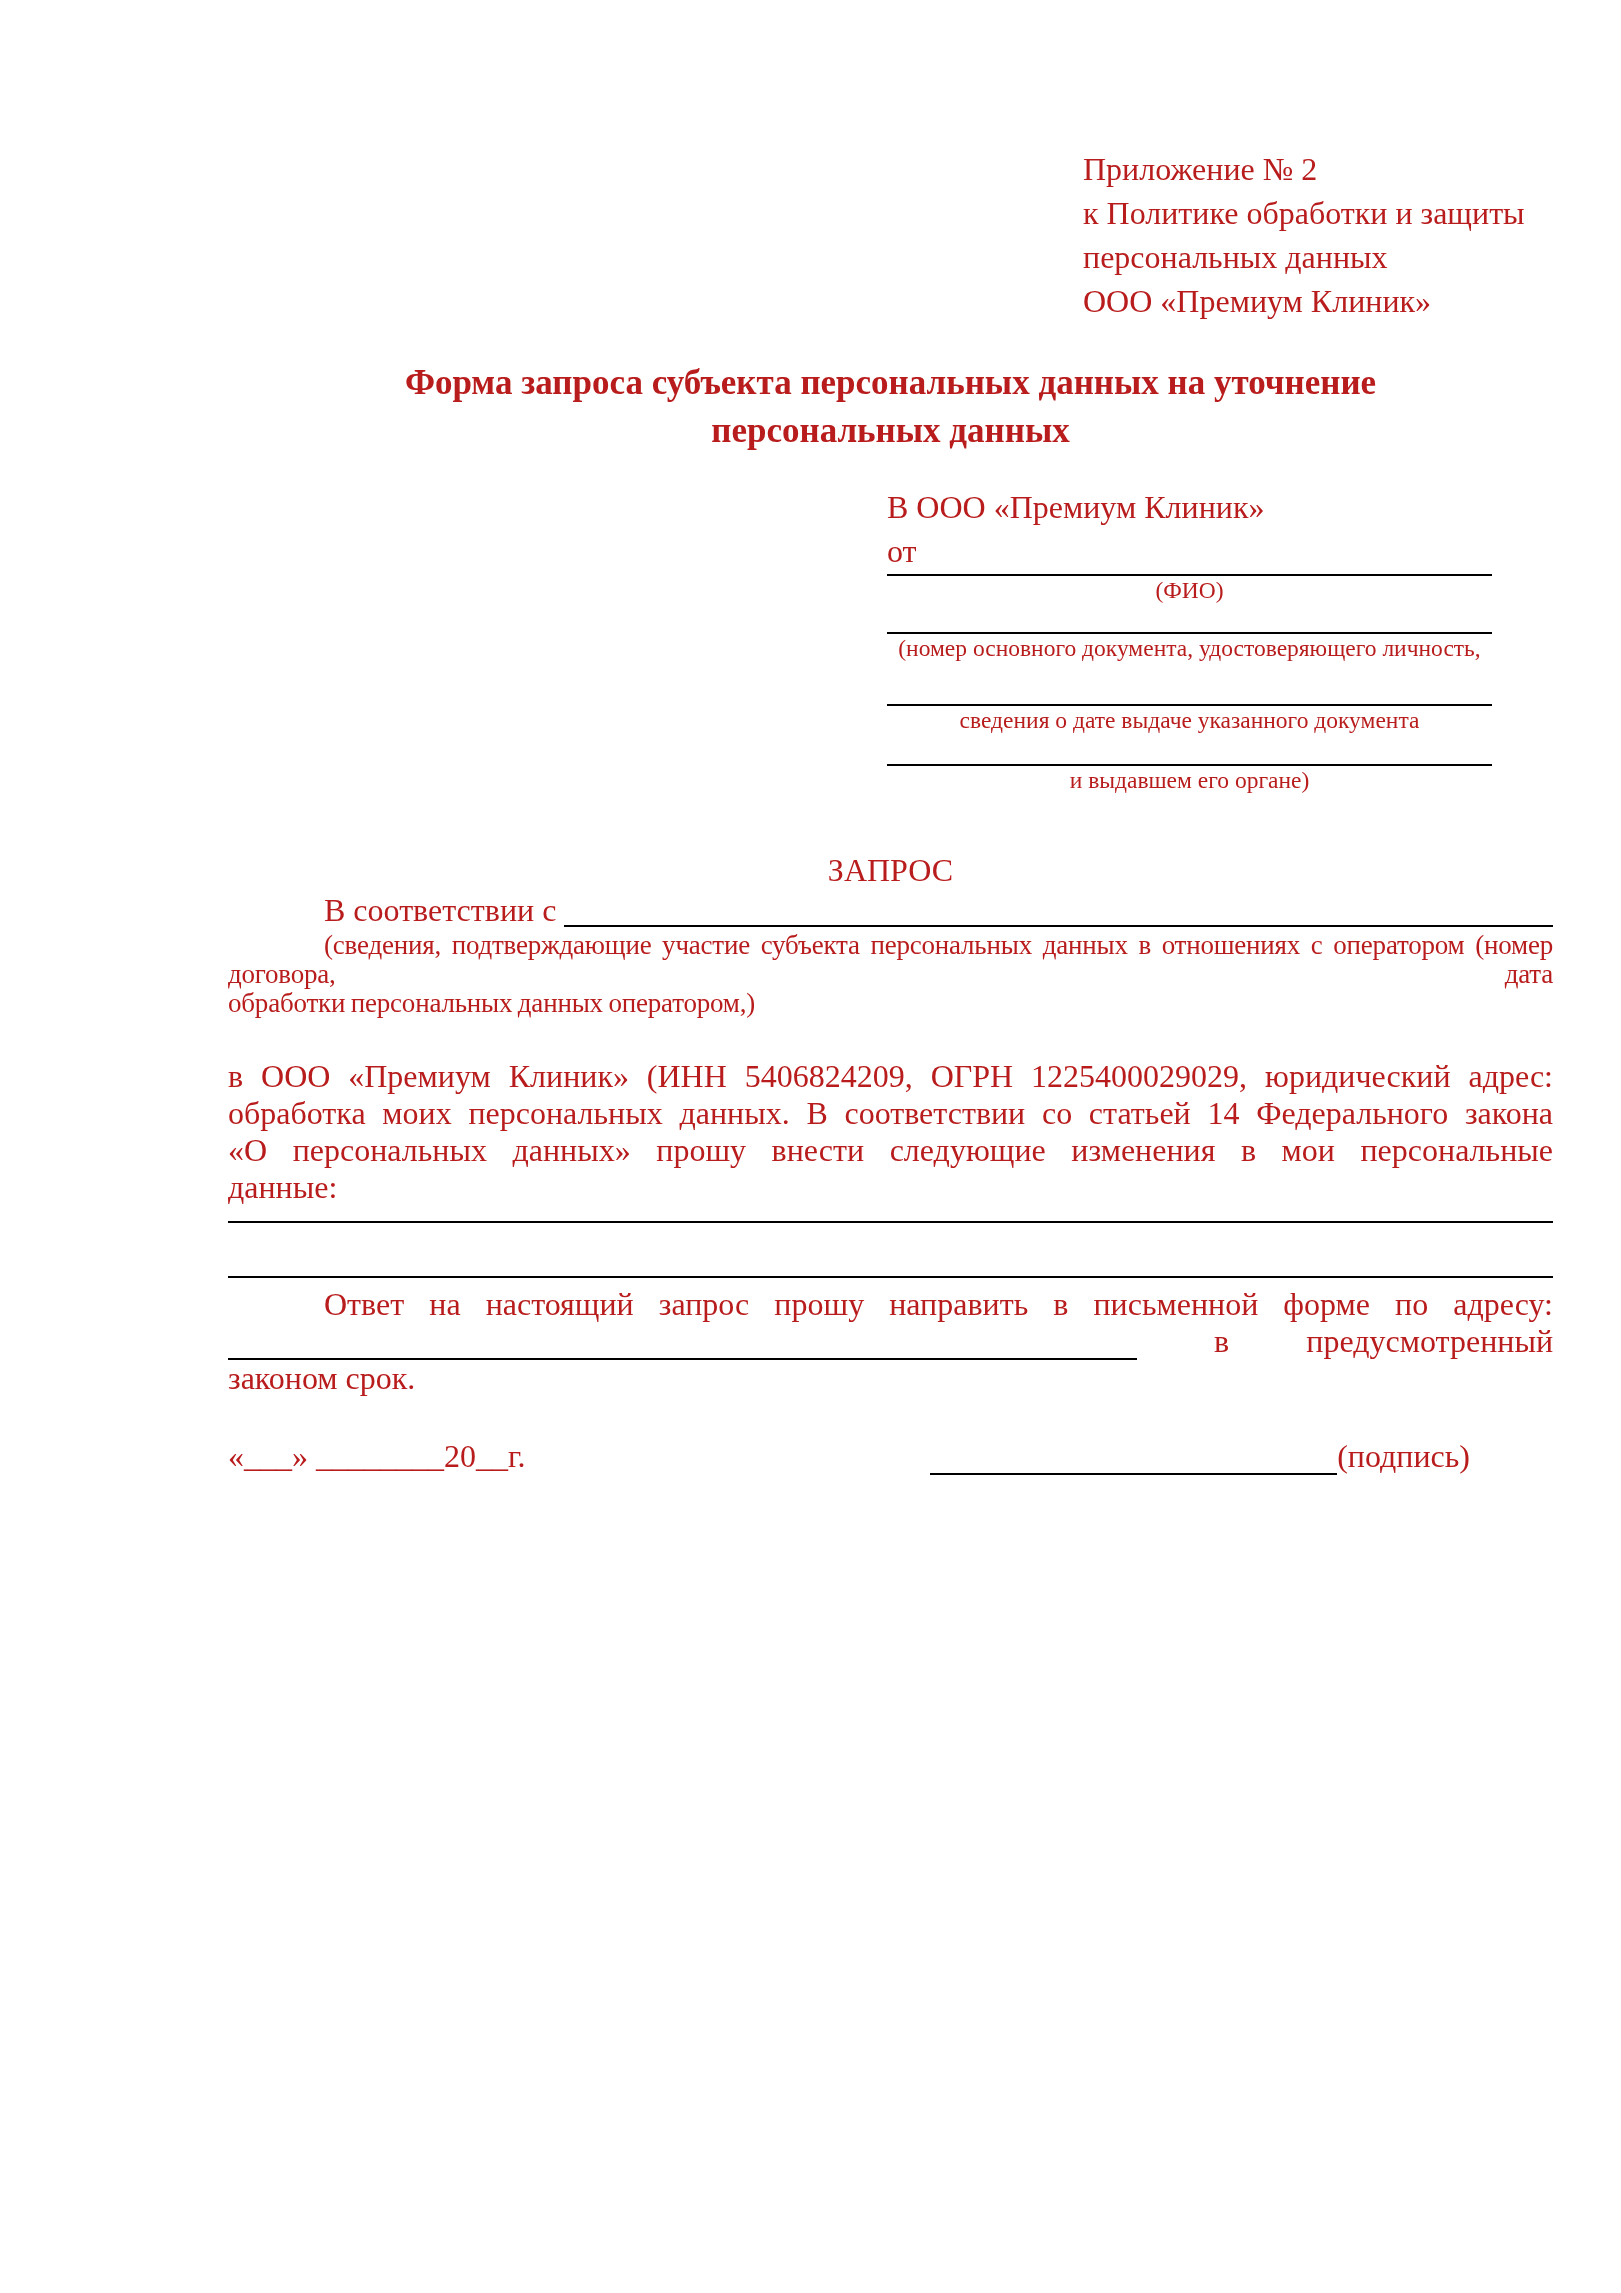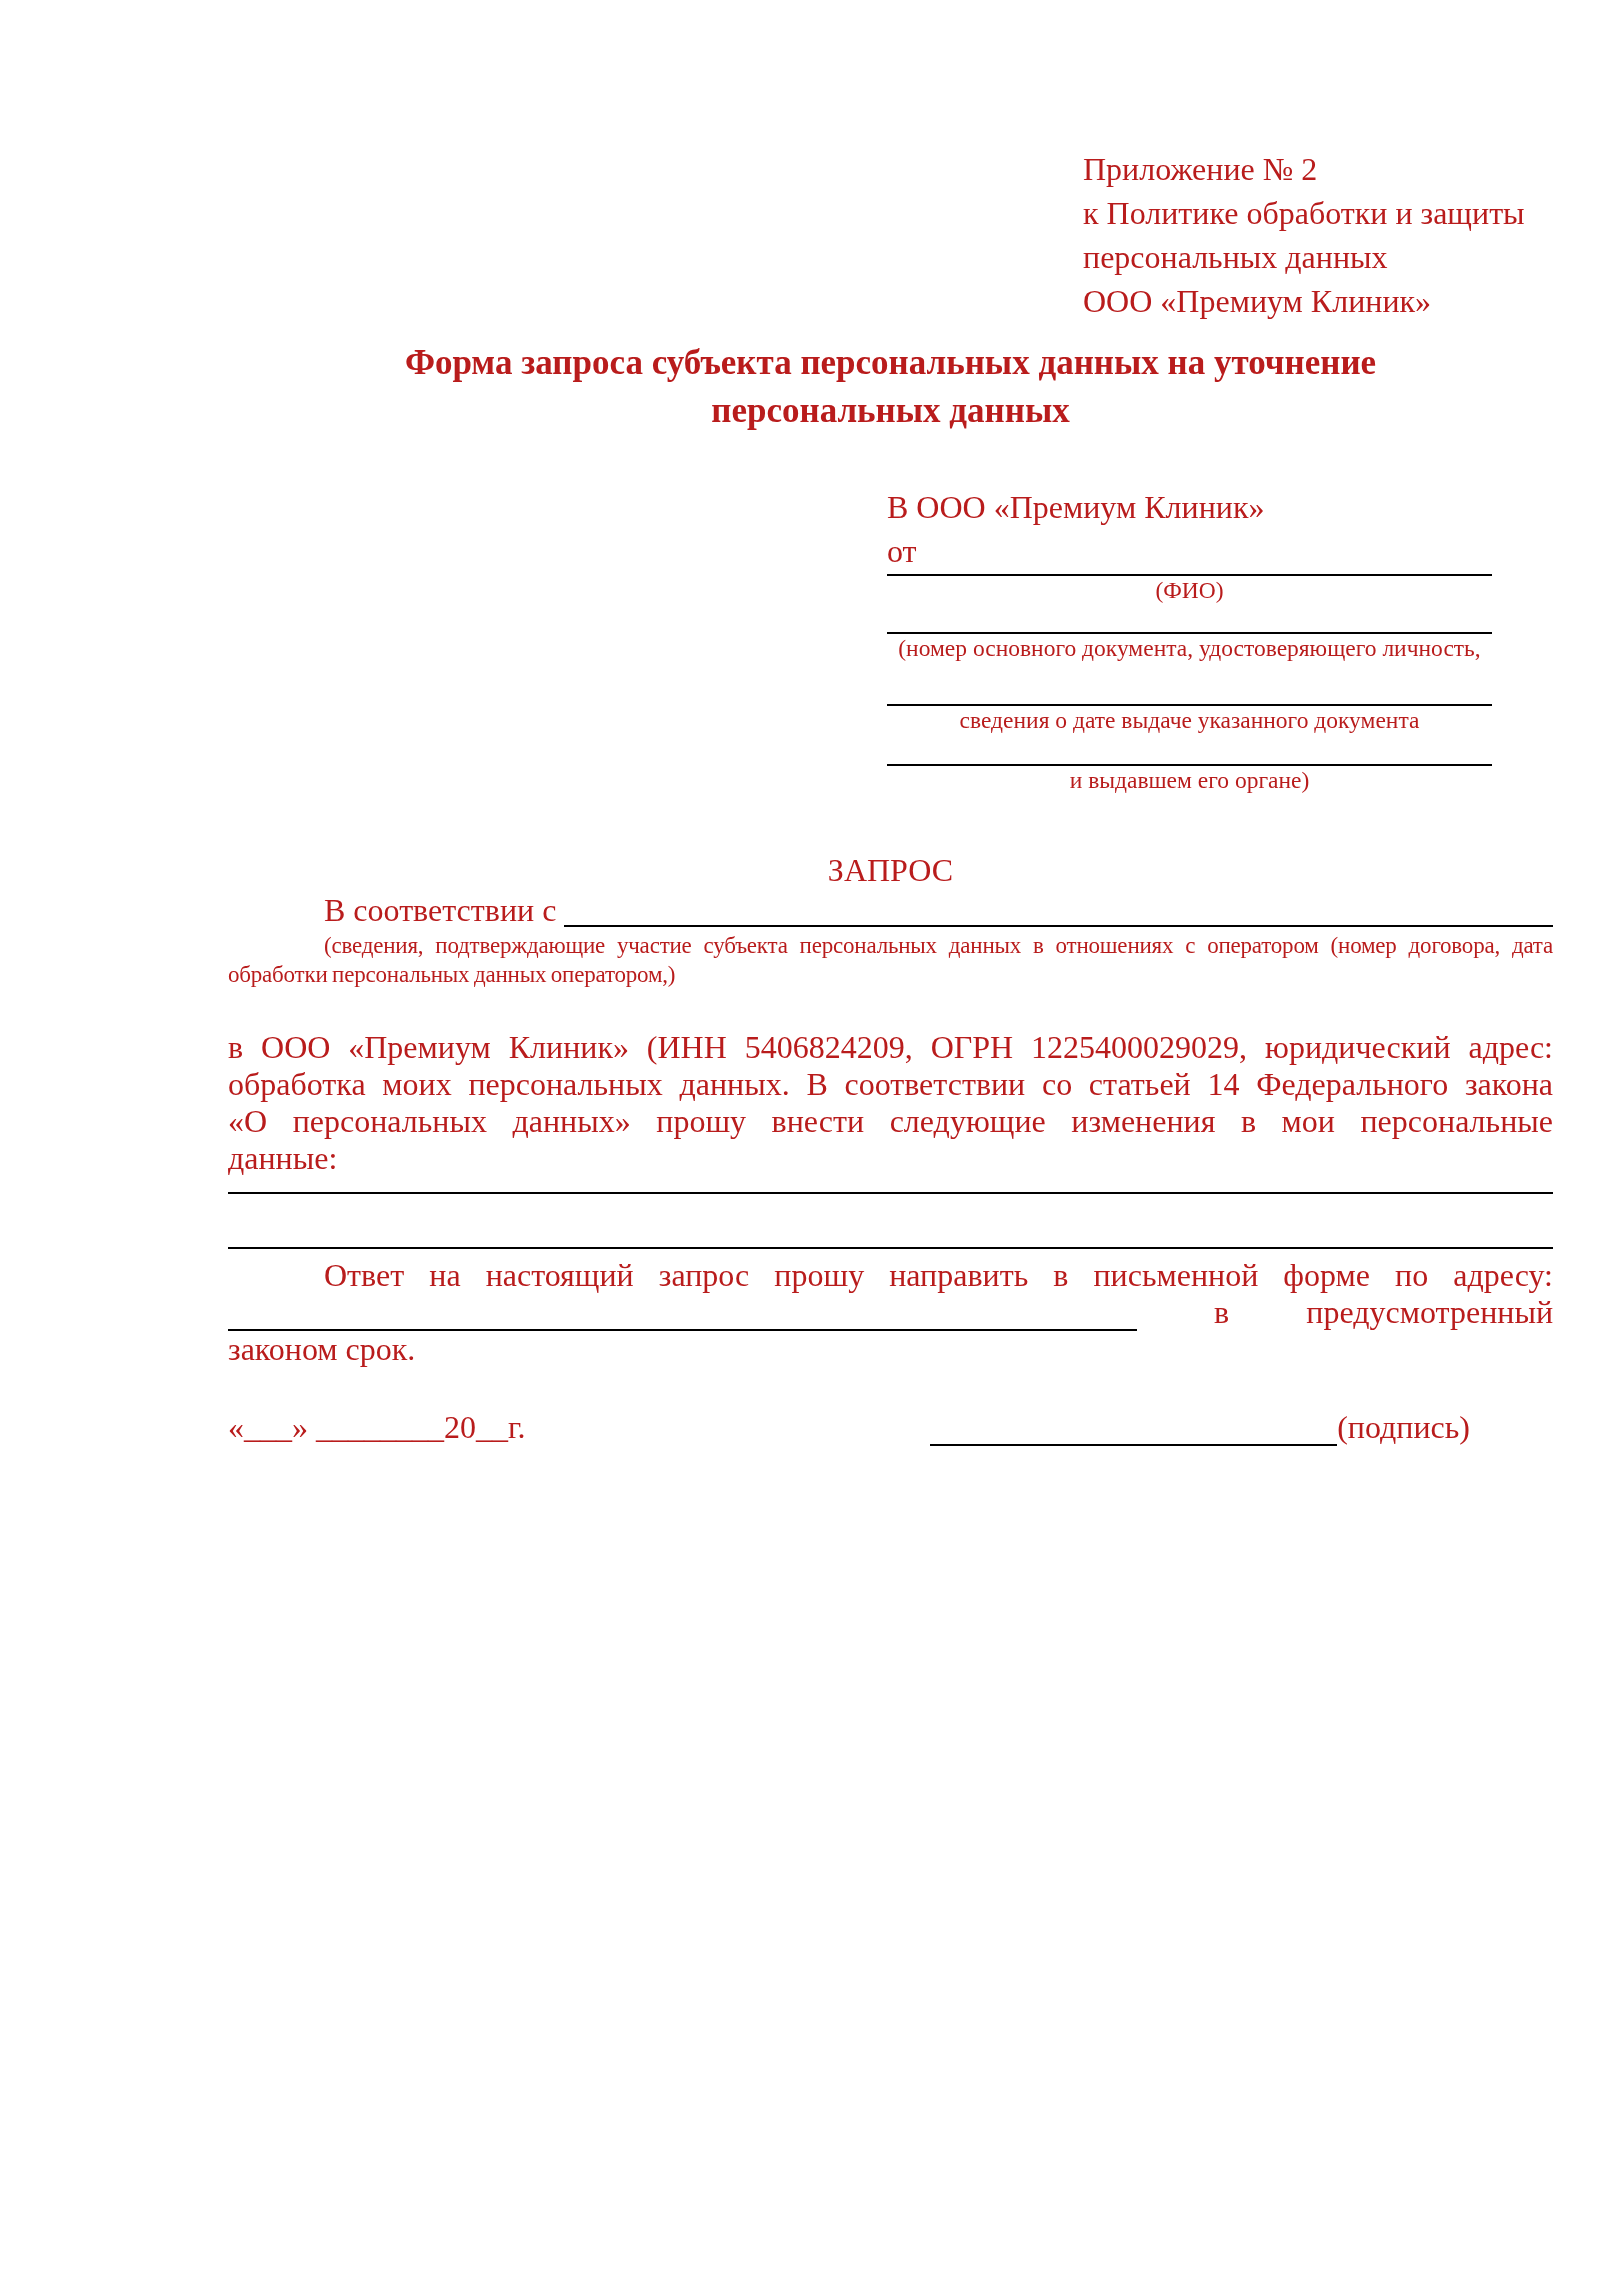--- a/index.html
+++ b/index.html
@@ -13,21 +13,21 @@
   }
 
   
   .appendix {
     position:absolute; left:1083px; top:147px;
     font-size:32px; line-height:44px;
   }
 
   
   .doc-title {
-    position:absolute; left:228px; top:339px; width:1325px;
+    position:absolute; left:228px; top:359px; width:1325px;
     text-align:center; font-weight:bold;
     font-size:35px; line-height:48px;
   }
 
   
   .addressee {
     position:absolute; left:887px; top:485px; width:605px;
     font-size:32px; line-height:44px;
   }
   .field-line { border-bottom:2.9px solid #000; }
@@ -40,21 +40,21 @@
   }
 
   
   .request { position:absolute; left:228px; top:849px; width:1325px; font-size:32px; }
   .zapros { text-align:center; line-height:43px; }
 
   .intro-line { display:flex; height:35px; }
   .intro-text { padding-left:96px; white-space:nowrap; }
   .fill-line { flex:1; border-bottom:2.9px solid #000; margin-left:7.8px; }
 
-  .footnote { margin-top:3.9px; font-size:23px; line-height:29px; letter-spacing:-0.2px; word-spacing:-1px; }
+  .footnote { margin-top:3.9px; font-size:27px; line-height:29px; letter-spacing:-0.2px; word-spacing:-1px; }
   .footnote .ln { text-align:justify; text-align-last:justify; }
   .footnote .ln.first { text-indent:96px; }
   .footnote .ln.last { text-align-last:left; }
 
   .body-par { line-height:37px;margin-top:40px; }
   .body-par .ln { text-align:justify; text-align-last:justify; }
   .body-par .ln.last { text-align-last:left; }
 
   .blank-row { border-bottom:2.9px solid #000; }
   .br-1 { height:14.7px; }

